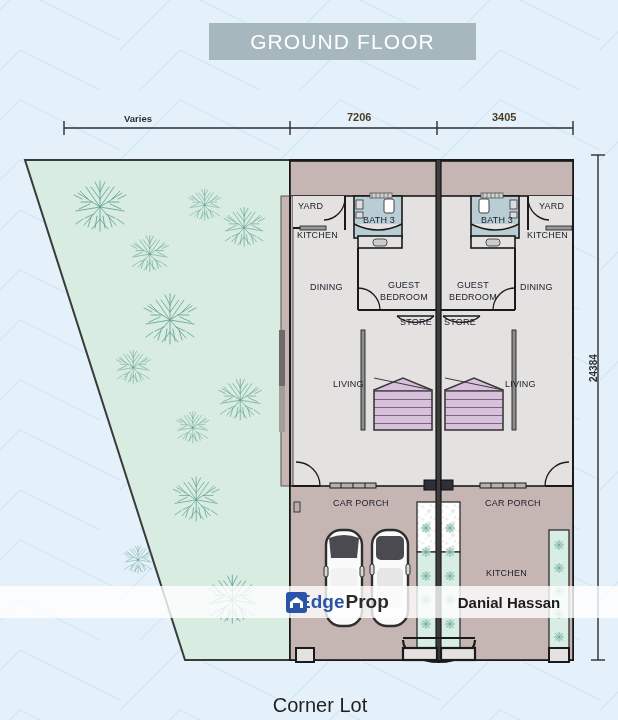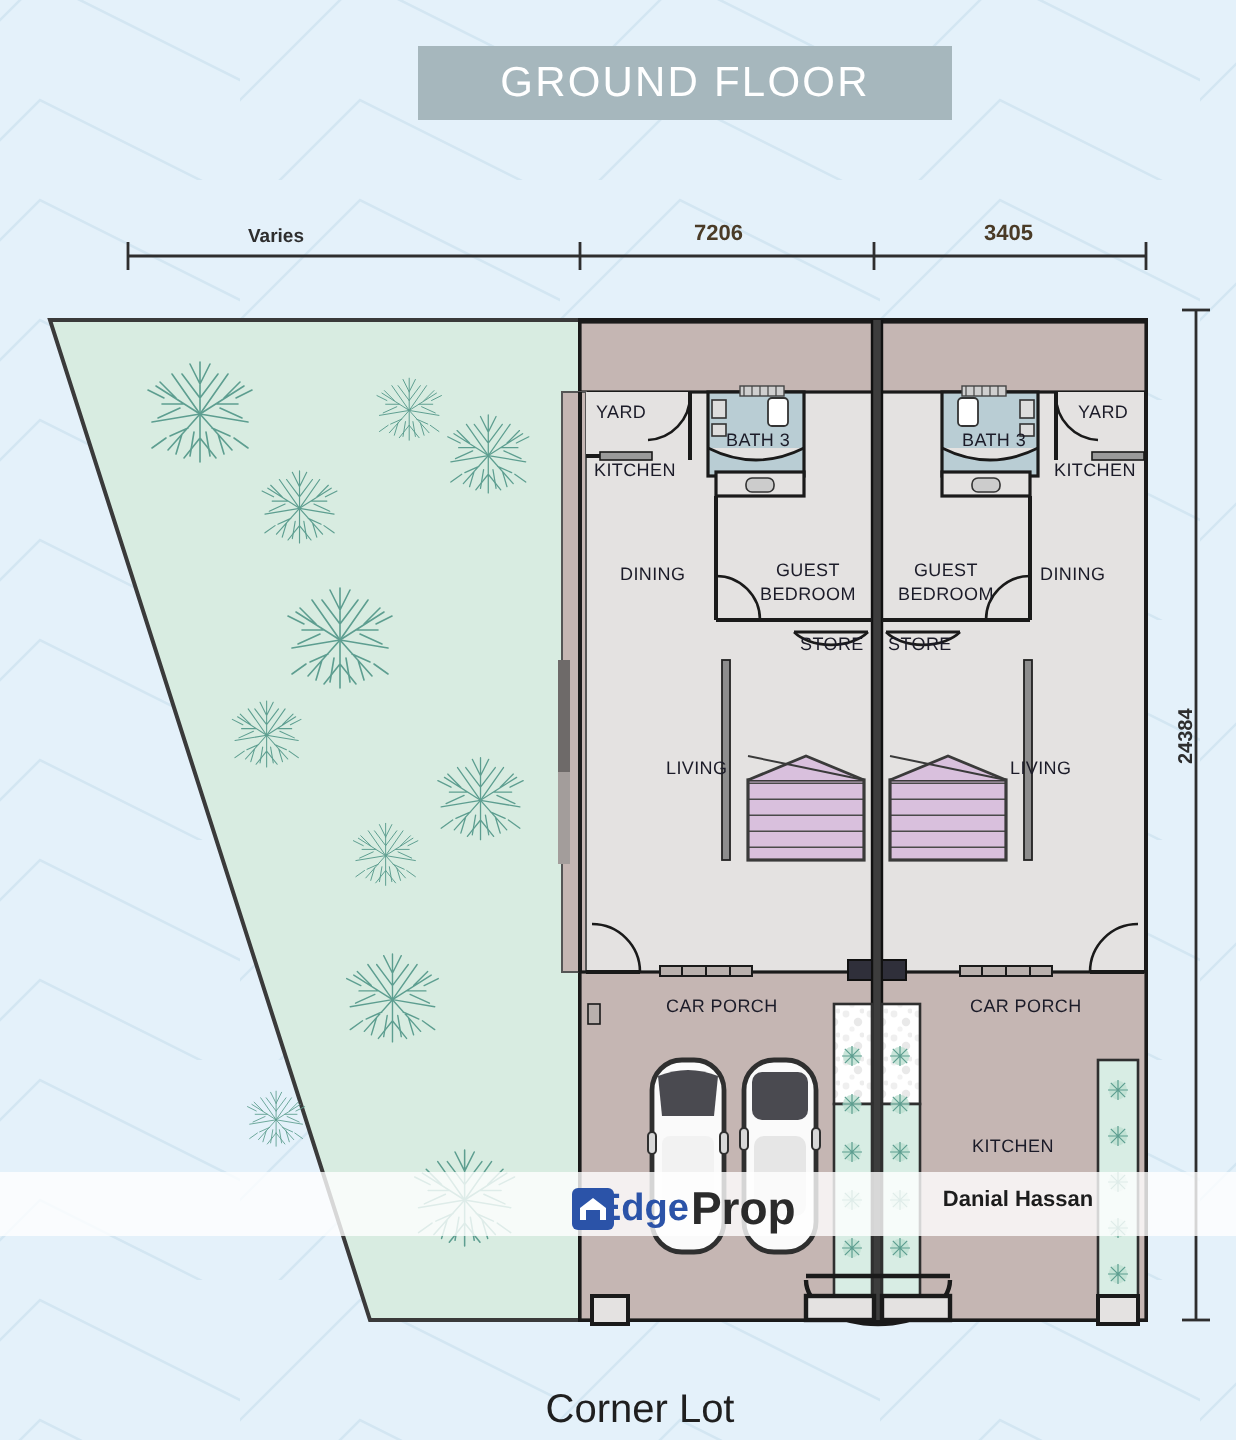--- a/index.html
+++ b/index.html
@@ -58,24 +58,24 @@
     position: absolute; left: 286px; top: 591px;
     display: flex; align-items: center; gap: 1px;
   }
   #wm-logo .mark {
     position: relative; width: 21px; height: 21px;
     background: #2b53a8; border-radius: 3px;
     display:flex; align-items:center; justify-content:center;
   }
   #wm-logo .mark svg { display:block; }
   #wm-logo .edge { font-size: 19px; font-weight: bold; color: #2b53a8; margin-left: -10px; }
-  #wm-logo .prop { font-size: 23px; font-weight: bold; color: #2b2b2b; }
+  #wm-logo .prop { font-size: 19px; font-weight: bold; color: #2b2b2b; }
   #wm-agent {
     position: absolute; left: 509px; top: 594px;
-    font-size: 11px; font-weight: bold; color: #1c1c1c;
+    font-size: 15px; font-weight: bold; color: #1c1c1c;
     white-space: nowrap; transform: translateX(-50%);
   }
 
   
   .caption {
     position: absolute; top: 694px; font-size: 20px;
     color: #1f1f1f; white-space: nowrap;
   }
   #cap-corner { left: 320px; transform: translateX(-50%); }
   #cap-inter  { left: 508px; transform: translateX(-50%); }

